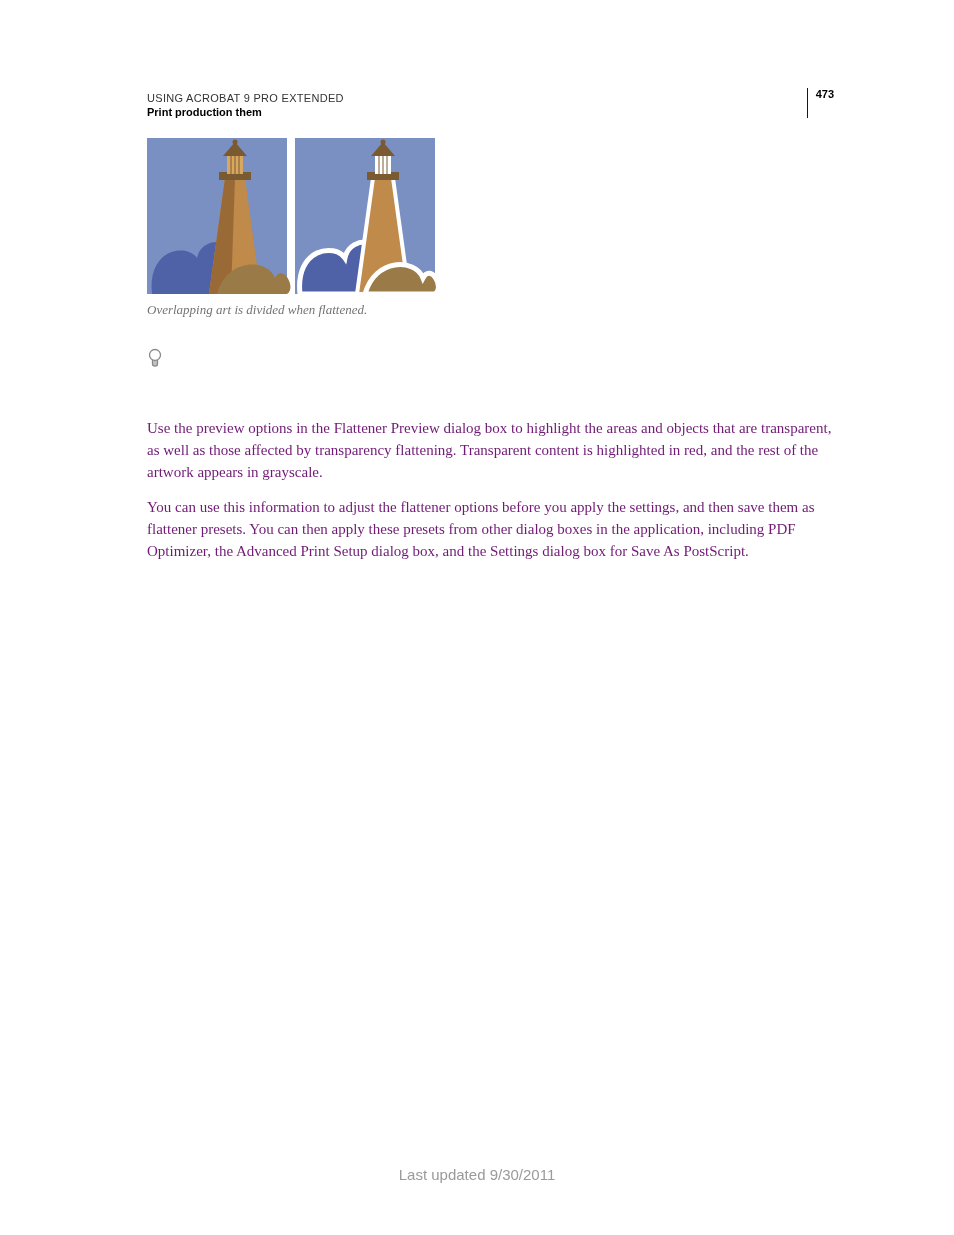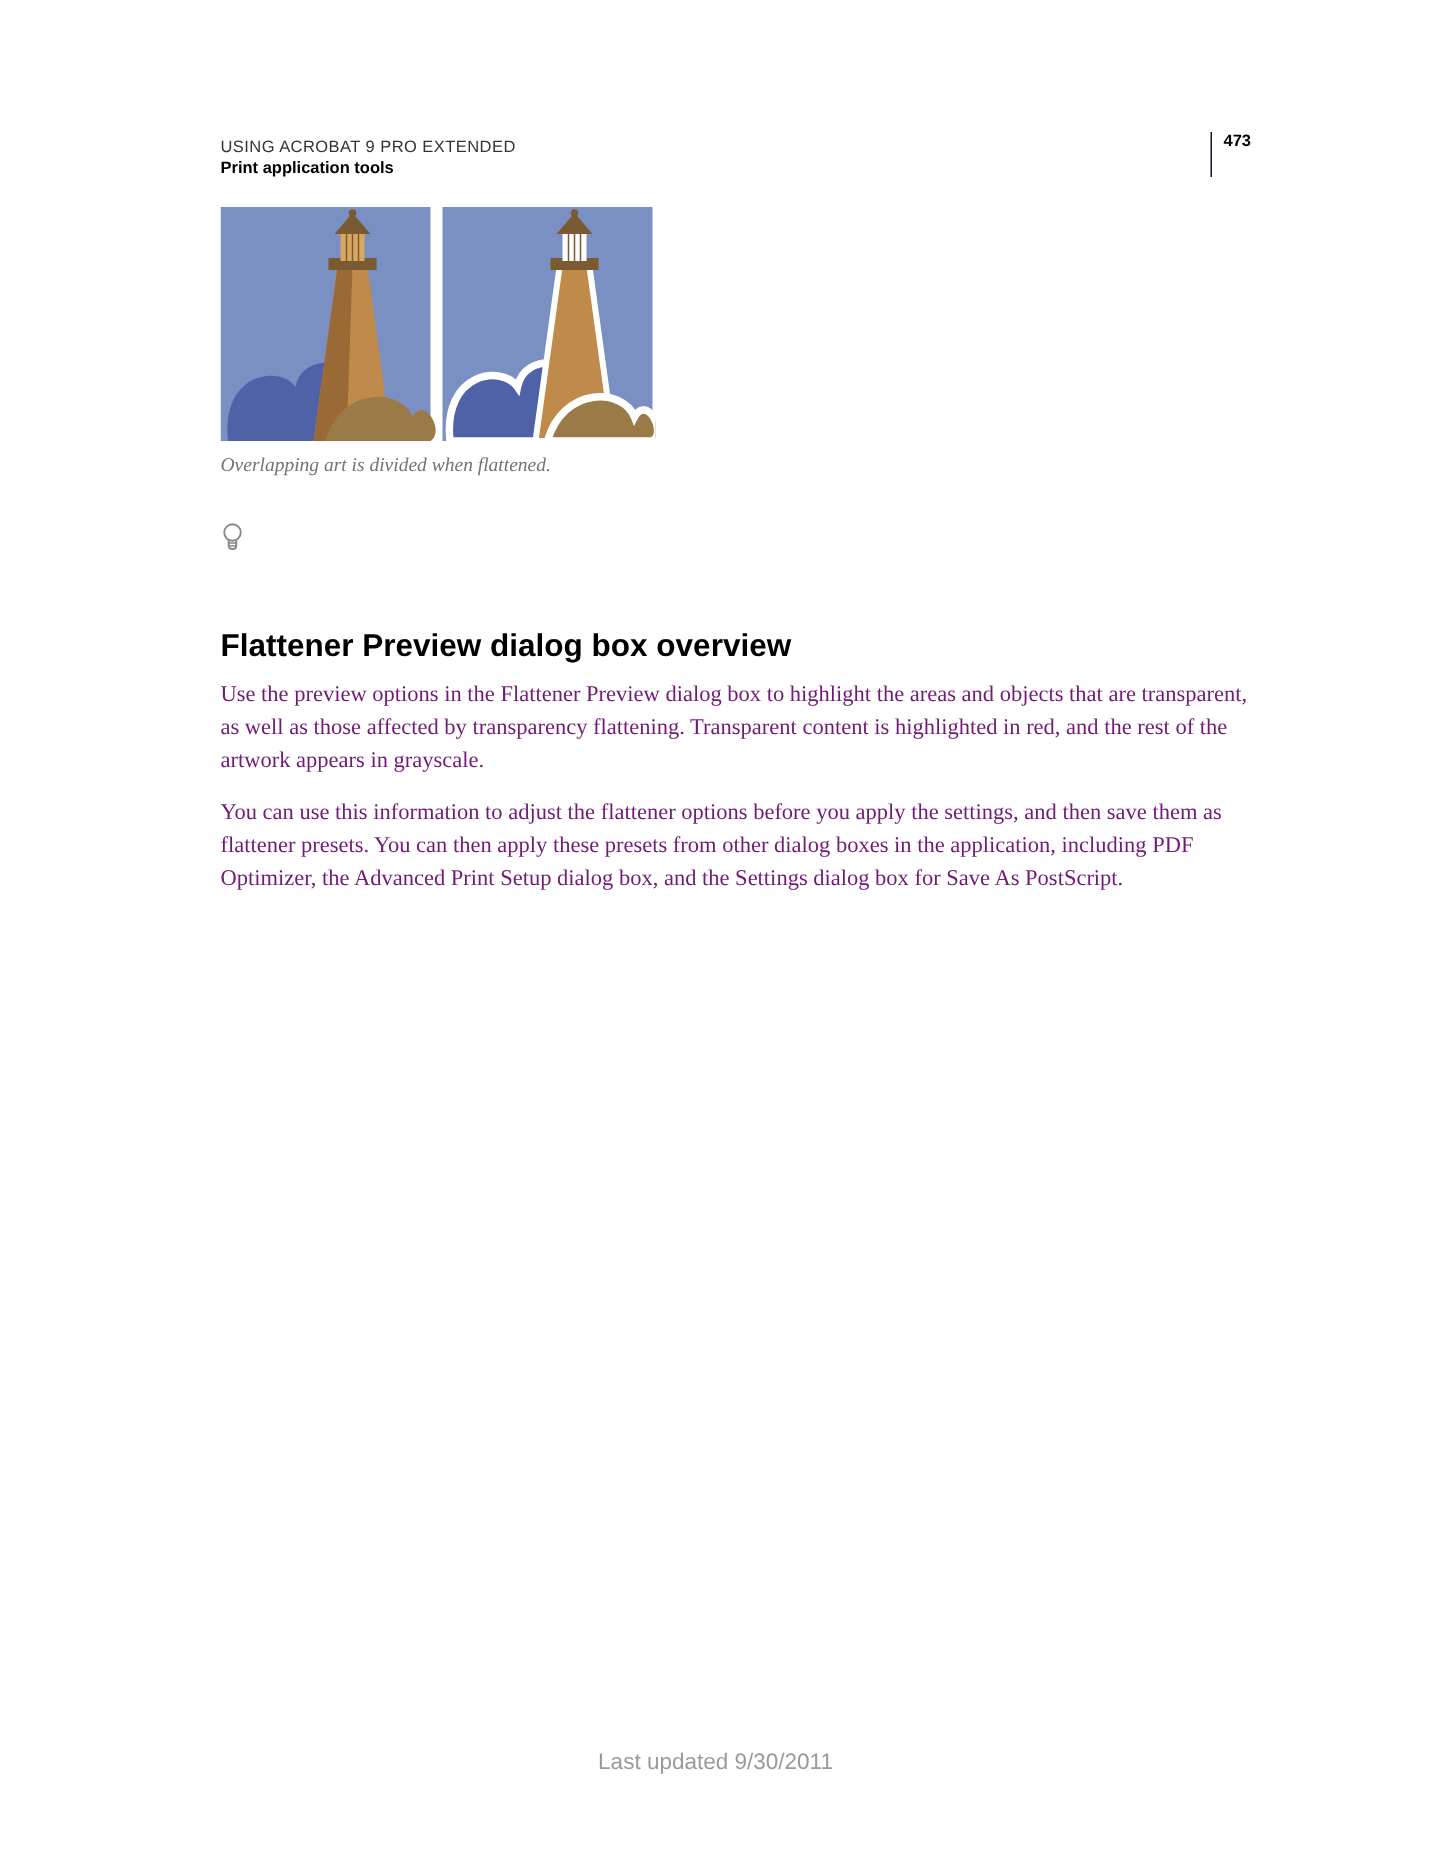--- a/index.html
+++ b/index.html
@@ -100,21 +100,21 @@
   }
 </style>
 </head>
 <body>
 
 <div class="page">
 
   <div class="header">
     <div class="header-left">
       <div class="doc-title">USING ACROBAT 9 PRO EXTENDED</div>
-      <div class="section-title">Print application tools</div>
+      <div class="section-title">Print production them</div>
     </div>
     <div class="page-num-wrap">
       <span class="page-num">473</span>
     </div>
   </div>
 
   <div class="figure">
     <svg width="290" height="156" viewBox="0 0 290 156">
 
       <g>
@@ -166,21 +166,20 @@
     <span class="tip-icon">
       <svg width="16" height="22" viewBox="0 0 16 22">
         <circle cx="8" cy="7" r="5.5" fill="none" stroke="#888" stroke-width="1.3"></circle>
         <path d="M5.5 12 L5.5 16 Q5.5 18 8 18 Q10.5 18 10.5 16 L10.5 12" fill="none" stroke="#888" stroke-width="1.3"></path>
         <line x1="5.5" y1="14" x2="10.5" y2="14" stroke="#888" stroke-width="1"></line>
         <line x1="5.5" y1="16" x2="10.5" y2="16" stroke="#888" stroke-width="1"></line>
       </svg>
     </span>
   </div>
 
-  <h2 class="h2">Flattener Preview dialog box overview</h2>
 
   <p class="body-p">Use the preview options in the Flattener Preview dialog box to highlight the areas and objects that are transparent, as well as those affected by transparency flattening. Transparent content is highlighted in red, and the rest of the artwork appears in grayscale.</p>
 
   <p class="body-p">You can use this information to adjust the flattener options before you apply the settings, and then save them as flattener presets. You can then apply these presets from other dialog boxes in the application, including PDF Optimizer, the Advanced Print Setup dialog box, and the Settings dialog box for Save As PostScript.</p>
 
 </div>
 
 <div class="footer">Last updated 9/30/2011</div>
 
 </body></html>

